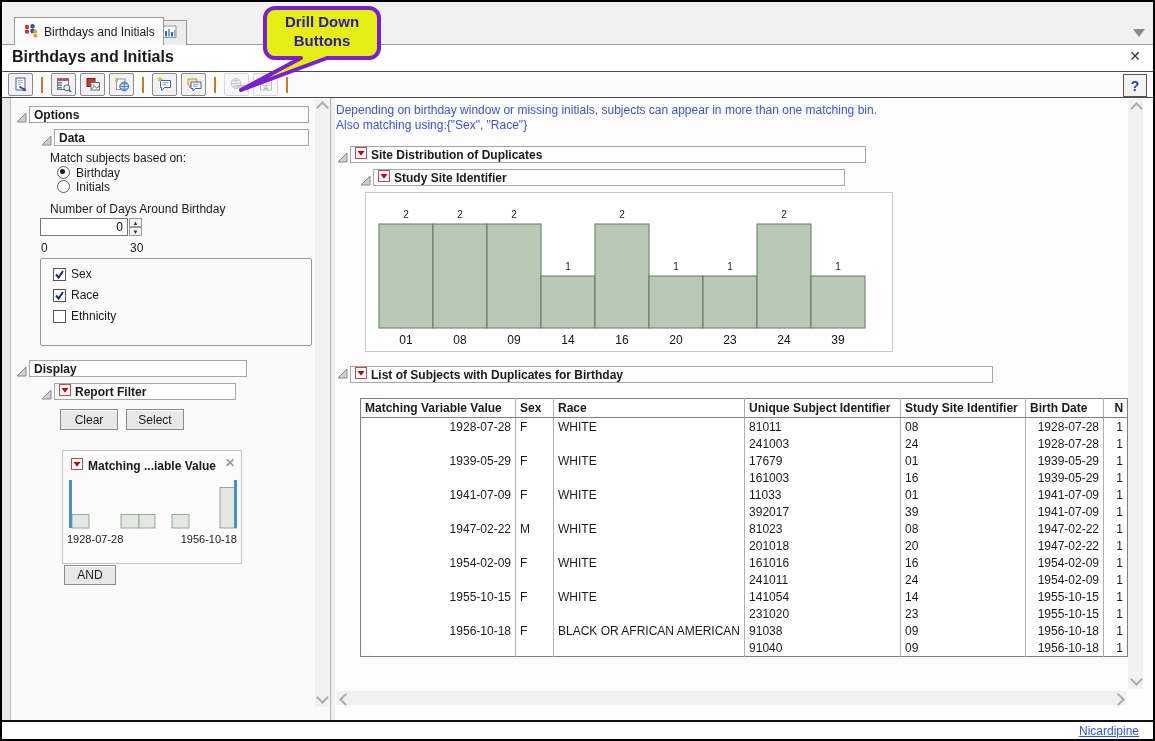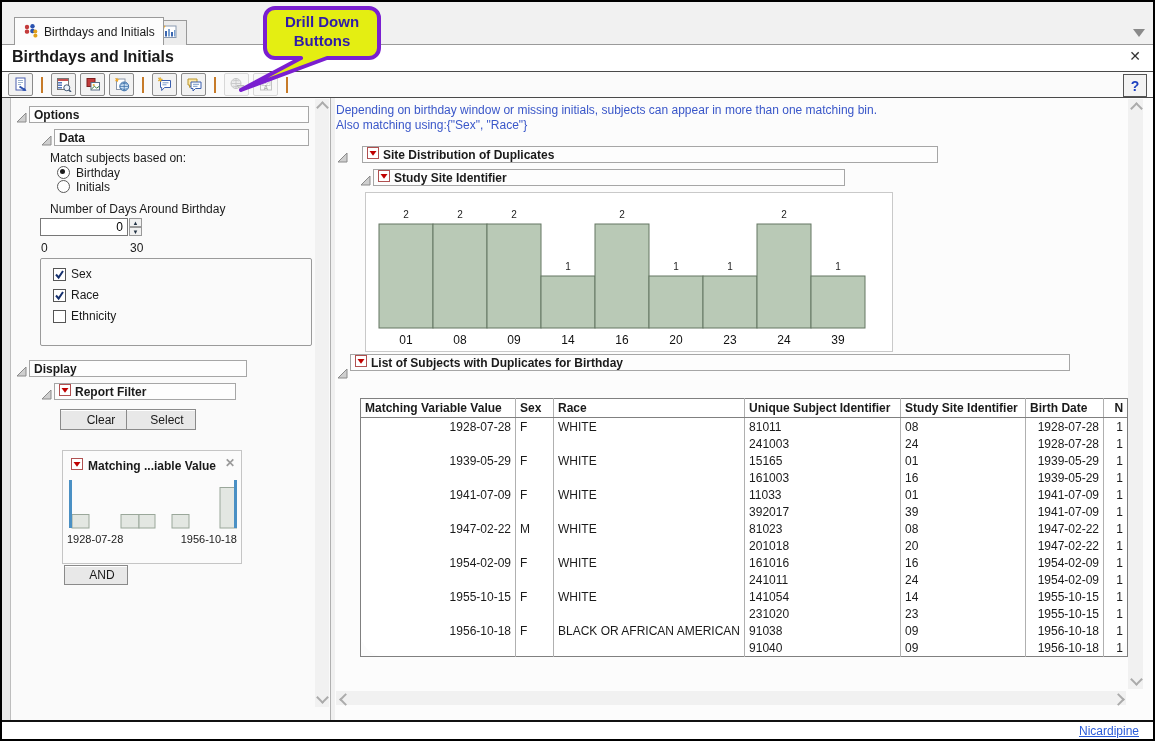--- a/index.html
+++ b/index.html
@@ -38,21 +38,21 @@
   .splitter{left:328px;top:96px;width:4px;bottom:19px;background:#f0f0f0;border-left:1px solid #b0b0b0;border-right:1px solid #b0b0b0;}
   .right-panel{left:333px;top:96px;right:0;bottom:19px;background:#fcfcfc;}
 
   
   .outline{position:absolute;height:17px;background:#fdfdfd;border:1px solid #a6a6a6;display:flex;align-items:center;
            font-size:12px;font-weight:bold;padding-left:4px;gap:4px;box-sizing:border-box;white-space:nowrap;overflow:hidden;}
   .disclosure{position:absolute;width:11px;height:11px;}
 
   
   .btn{position:absolute;background:#e8e8e8;border:1px solid #8a8a8a;font-size:12px;display:flex;align-items:center;justify-content:center;
-       box-shadow:inset 0 1px 0 #fff;cursor:default;padding-left:12px;}
+       box-shadow:inset 0 1px 0 #fff;cursor:default;}
 
   
   .radio-row,.check-row{display:flex;align-items:center;gap:6px;height:13px;margin-bottom:1px;font-size:12px;}
   .radio{width:11px;height:11px;border:1px solid #5a5a5a;border-radius:50%;background:#fff;position:relative;}
   .radio.sel::after{content:"";position:absolute;left:2px;top:2px;width:5px;height:5px;border-radius:50%;background:#1c1c1c;}
 
   .num-wrap{position:absolute;display:flex;}
   .num-input{width:82px;height:16px;border:1px solid #777;font-size:12px;text-align:right;padding:0 4px 0 0;font-family:"Liberation Sans",sans-serif;}
   .spin{width:13px;height:18px;display:flex;flex-direction:column;margin-left:1px;}
   .spin div{flex:1;border:1px solid #999;background:#f1f1f1;display:flex;align-items:center;justify-content:center;font-size:6px;color:#234;line-height:0;}
@@ -332,21 +332,21 @@
     <span class="chev down" style="left:3px;top:594px;"></span>
   </div>
 
   <div class="note" style="left:334px;top:101px;">Depending on birthday window or missing initials, subjects can appear in more than one matching bin.</div>
   <div class="note" style="left:334px;top:116px;">Also matching using:{"Sex", "Race"}</div>
 
   <span class="abs disclosure" style="left:335px;top:147px;">
     <svg width="11" height="11">
         <path d="M1 10 L10 10 L10 1 Z" fill="#cfcfcf" stroke="#8a8a8a"></path>
       </svg></span>
-  <div class="outline" style="left:360px;top:144px;width:576px;">
+  <div class="outline" style="left:348px;top:144px;width:516px;">
     <span class="red-tri-slot"><svg width="12" height="12">
           <rect x="0.5" y="0.5" width="11" height="11" fill="#fff" stroke="#b05050"></rect>
           <path d="M2.5 4h7L6 8.8z" fill="#c00000"></path>
         </svg></span>
     <span>Site Distribution of Duplicates</span>
     </div>
 
   <span class="abs disclosure" style="left:358px;top:170px;">
     <svg width="11" height="11">
         <path d="M1 10 L10 10 L10 1 Z" fill="#cfcfcf" stroke="#8a8a8a"></path>
@@ -388,21 +388,21 @@
         <rect x="445" y="83" width="54" height="52" fill="#b9c9b6" stroke="#647662"></rect>
         <text x="472" y="77" text-anchor="middle" font-size="10" fill="#222">1</text>
         <text x="472" y="151" text-anchor="middle" font-size="12" fill="#111">39</text>
       </svg>
   </div>
 
   <span class="abs disclosure" style="left:335px;top:363px;">
     <svg width="11" height="11">
         <path d="M1 10 L10 10 L10 1 Z" fill="#cfcfcf" stroke="#8a8a8a"></path>
       </svg></span>
-  <div class="outline" style="left:348px;top:352px;width:720px;">
+  <div class="outline" style="left:348px;top:364px;width:643px;">
     <span class="red-tri-slot"><svg width="12" height="12">
           <rect x="0.5" y="0.5" width="11" height="11" fill="#fff" stroke="#b05050"></rect>
           <path d="M2.5 4h7L6 8.8z" fill="#c00000"></path>
         </svg></span>
     <span>List of Subjects with Duplicates for Birthday</span>
     </div>
 
   <table class="dup-table" id="dup-table">
       <colgroup>
         <col style="width: 155px;">
@@ -440,21 +440,21 @@
           <td style="text-align: left;"></td>
           <td style="text-align: left;">241003</td>
           <td style="text-align: left;">24</td>
           <td style="text-align: right;">1928-07-28</td>
           <td style="text-align: right;">1</td>
         </tr>
         <tr>
           <td style="text-align: right;">1939-05-29</td>
           <td style="text-align: left;">F</td>
           <td style="text-align: left;">WHITE</td>
-          <td style="text-align: left;">15165</td>
+          <td style="text-align: left;">17679</td>
           <td style="text-align: left;">01</td>
           <td style="text-align: right;">1939-05-29</td>
           <td style="text-align: right;">1</td>
         </tr>
         <tr>
           <td style="text-align: right;"></td>
           <td style="text-align: left;"></td>
           <td style="text-align: left;"></td>
           <td style="text-align: left;">161003</td>
           <td style="text-align: left;">16</td>

